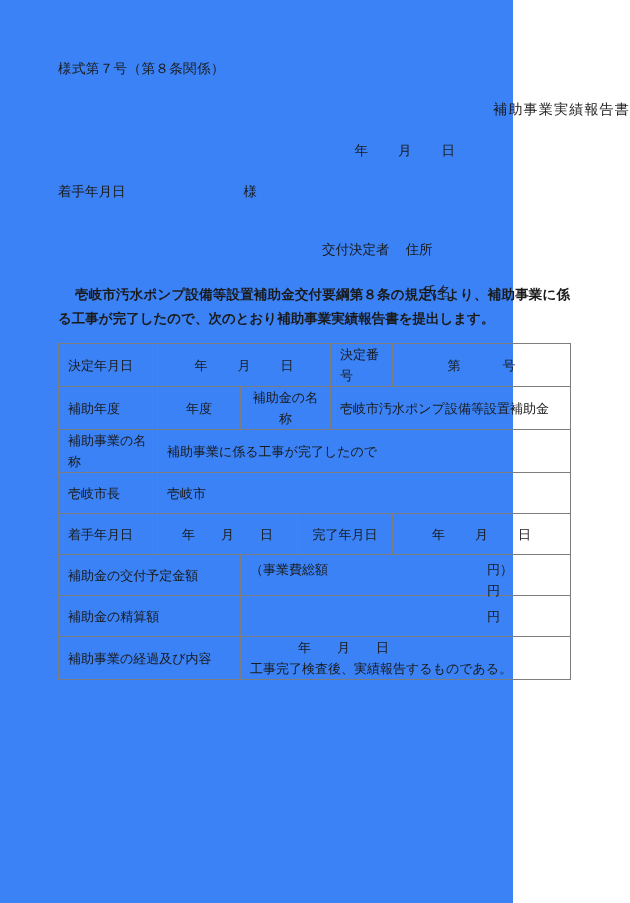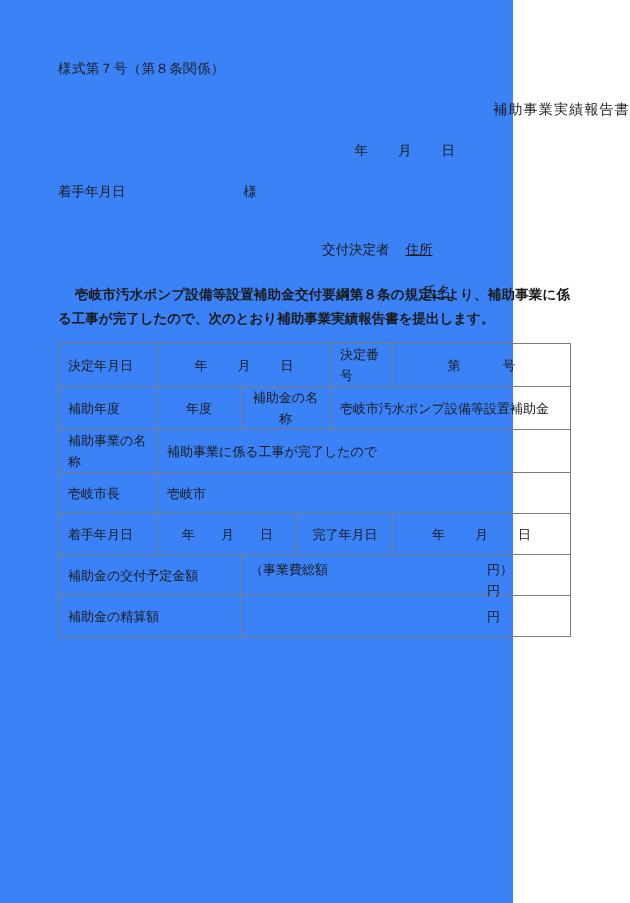--- a/index.html
+++ b/index.html
@@ -64,21 +64,21 @@
 
   .signer {
     position: absolute;
     left: 322px;
     top: 221px;
     font-size: 13.5px;
     line-height: 26px;
     white-space: nowrap;
   }
   .signer .lbl { display: inline-block; margin-top: 16px; }
-  .signer .field { display: inline-block; margin-left: 16px; text-decoration: underline; }
+  .signer .field { display: inline-block; margin-left: 16px; }
   .signer .row2 { padding-left: 86px; margin-top: 16px; }
 
   .body-text {
     position: absolute;
     left: 58px;
     top: 283px;
     width: 512px;
     font-size: 13.5px;
     line-height: 24px;
     text-indent: 17px;
@@ -237,17 +237,26 @@
         </td>
       </tr>
 
       <tr>
         <td class="lbl-cell" colspan="2">補助金の精算額</td>
         <td class="amount-single" colspan="4">
           <span class="yen">円</span>
         </td>
       </tr>
 
+      <tr>
+        <td class="lbl-cell progress-label" colspan="2">補助事業の経過及び内容</td>
+        <td class="progress-cell" colspan="4">
+          <div class="date-row">
+            <span>年</span><span class="sp" style="display:inline-block;width:26px"></span><span>月</span><span class="sp" style="display:inline-block;width:26px"></span><span>日</span>
+          </div>
+          <div>工事完了検査後、実績報告するものである。</div>
+        </td>
+      </tr>
 
     </tbody>
   </table>
 
 </div>
 
 </body></html>

